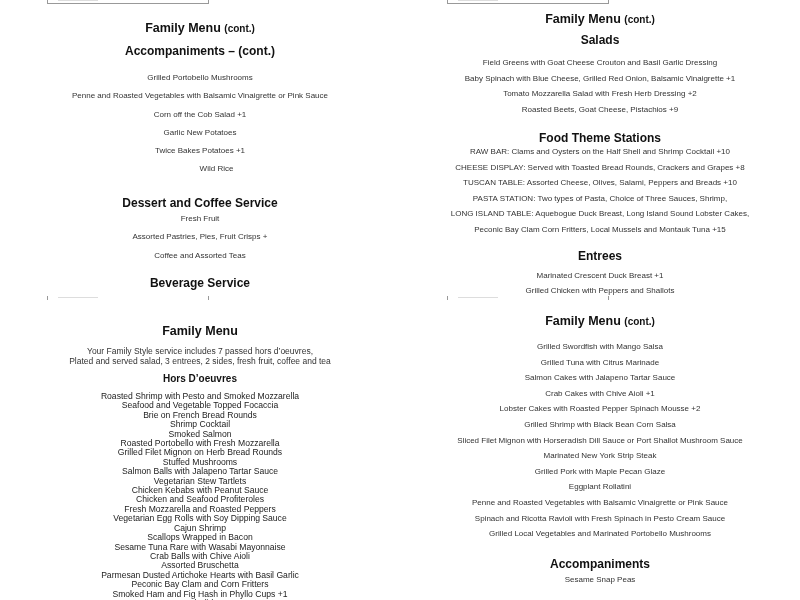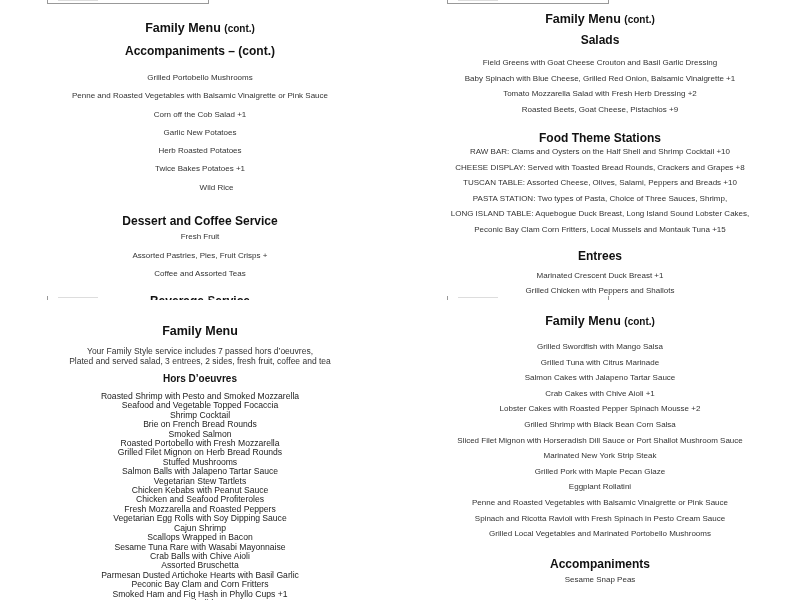--- a/index.html
+++ b/index.html
@@ -29,21 +29,20 @@
       <div class="inner"></div>
     </div>
   <div class="content" style="top:21px;">
     <div class="title"><span>Family Menu</span> <span class="cont">(cont.)</span></div>
     <div class="heading" style="margin-top:9px;">Accompaniments – (cont.)</div>
     <div style="margin-top:15px;">
       <div class="item" style="height:18.3px;">Grilled Portobello Mushrooms</div>
       <div class="item" style="height:18.3px;">Penne and Roasted Vegetables with Balsamic Vinaigrette or Pink Sauce</div>
       <div class="item" style="height:18.3px;">Corn off the Cob Salad   +1</div>
       <div class="item" style="height:18.3px;">Garlic New Potatoes</div>
-      <div class="item" style="height:18.3px;">Herb Roasted Potatoes</div>
       <div class="item" style="height:18.3px;">Twice Bakes Potatoes   +1</div>
       <div class="item" style="height:18.3px;padding-left:33px;">Wild Rice</div>
     </div>
     <div class="heading" style="margin-top:13px;height:18.3px;">Dessert and Coffee Service</div>
     <div class="item" style="height:18.3px;">Fresh Fruit</div>
     <div class="item" style="height:18.3px;">Assorted Pastries, Pies, Fruit Crisps   +</div>
     <div class="item" style="height:18.3px;">Coffee and Assorted Teas</div>
     <div class="heading" style="margin-top:7px;">Beverage Service</div>
   </div>
   <div class="bracket bracket-bottom">
@@ -84,22 +83,22 @@
   <div class="content" style="top:24px;">
     <div class="title-lg">Family Menu</div>
     <div class="intro" style="margin-top:8px;">
       <div>Your Family Style service includes 7 passed hors d’oeuvres,</div>
       <div>Plated and served salad, 3 entrees, 2 sides, fresh fruit, coffee and tea</div>
     </div>
     <div class="heading-lg" style="margin-top:7px;">Hors D’oeuvres</div>
     <div class="hors" style="margin-top:8px;">
       <div>Roasted Shrimp with Pesto and Smoked Mozzarella</div>
       <div>Seafood and Vegetable Topped Focaccia</div>
+      <div>Brie on French Bread Rounds</div>
       <div>Shrimp Cocktail</div>
-      <div>Brie on French Bread Rounds</div>
       <div>Smoked Salmon</div>
       <div>Roasted Portobello with Fresh Mozzarella</div>
       <div>Grilled Filet Mignon on Herb Bread Rounds</div>
       <div>Stuffed Mushrooms</div>
       <div>Salmon Balls with Jalapeno Tartar Sauce</div>
       <div>Vegetarian Stew Tartlets</div>
       <div>Chicken Kebabs with Peanut Sauce</div>
       <div>Chicken and Seafood Profiteroles</div>
       <div>Fresh Mozzarella and Roasted Peppers</div>
       <div>Vegetarian Egg Rolls with Soy Dipping Sauce</div>

